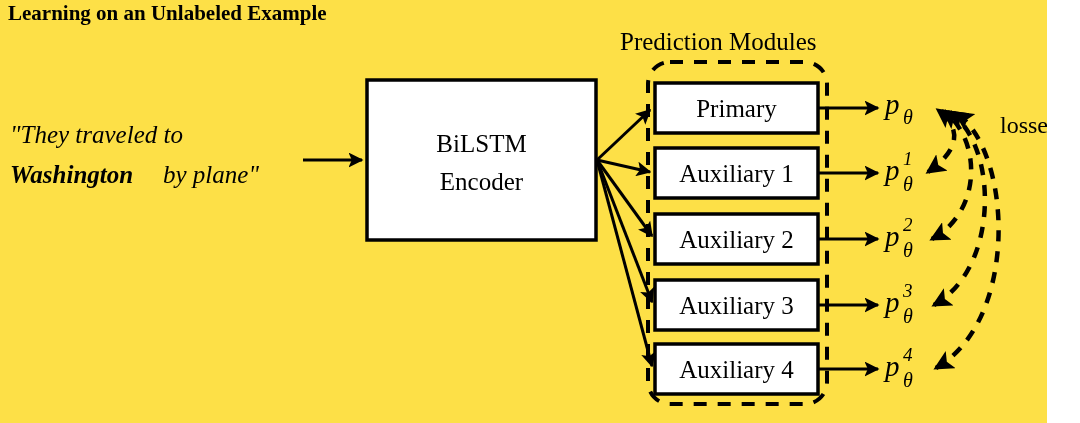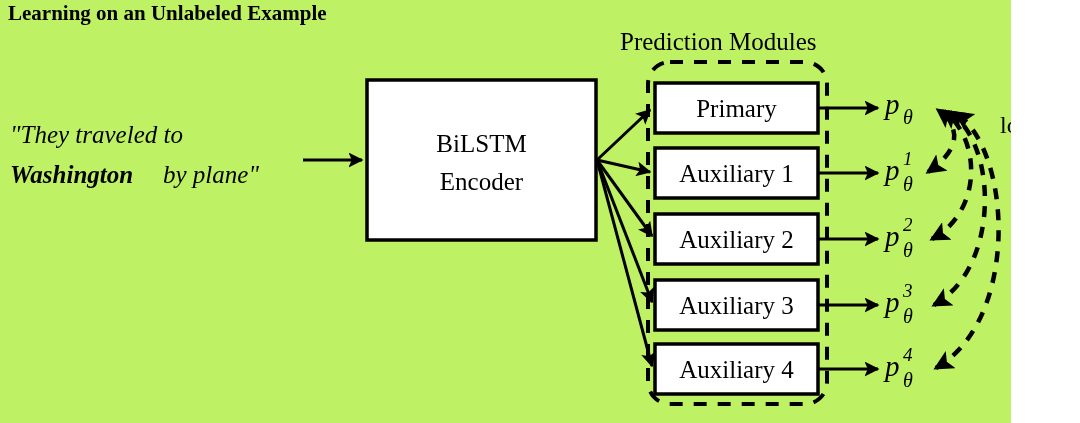--- a/index.html
+++ b/index.html
@@ -4,24 +4,25 @@
 <style>
   html, body {
     margin: 0;
     padding: 0;
     background: #ffffff;
   }
   #canvas {
     position: relative;
     width: 1011px;
     height: 423px;
-    background: #bef264;
+    background: #fde047;
     overflow: hidden;
     font-family: "Liberation Serif", "DejaVu Serif", serif;
     color: #000000;
+    padding-left: 36px;
   }
   #figure-svg {
     position: absolute;
     left: 0;
     top: 0;
     width: 1080px;
     height: 423px;
   }
   .svg-text {
     fill: #000000;

